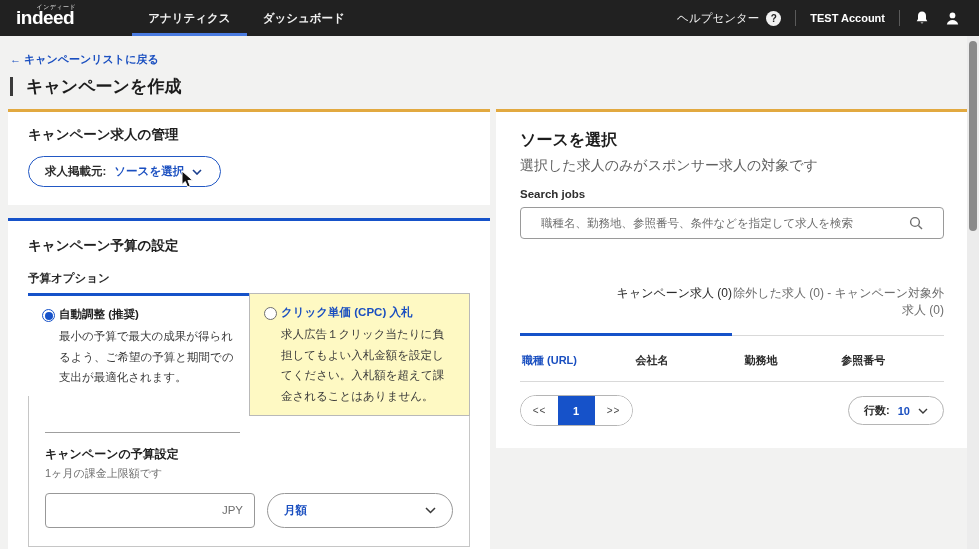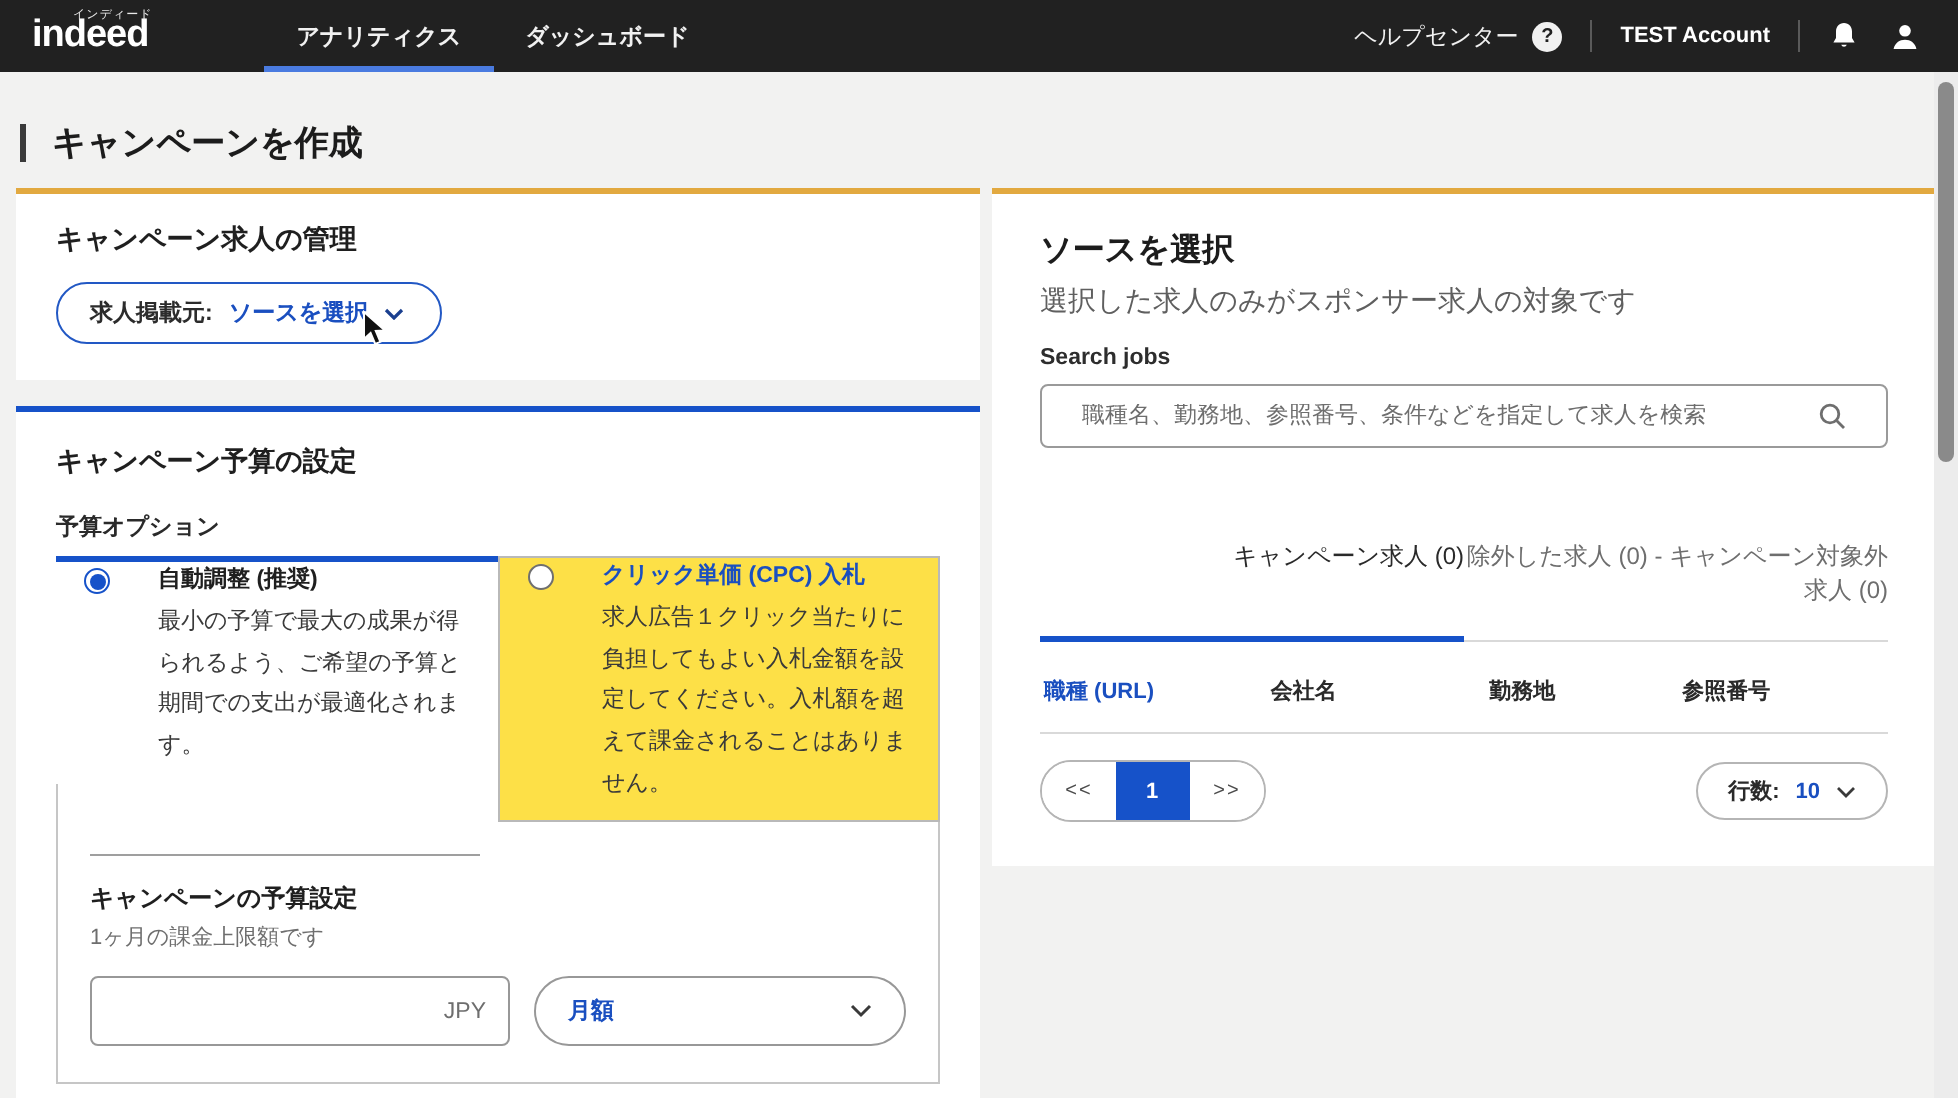--- a/index.html
+++ b/index.html
@@ -52,23 +52,23 @@
   }
   .source-btn .pfx { color:#2c2c2c; font-weight:bold; }
   .source-btn .val { color:#1a4fc0; font-weight:bold; }
   .chev { display:inline-block; }
   .cursor-pointer { position:absolute; left:152px; top:13px; }
   
   .card-budget { padding:16px 20px 30px 20px; }
   .sec-label { font-size:11.5px; font-weight:bold; color:#2a2a2a; margin-top:16px; }
   .opt-box { border:1px solid #c6c6c6; margin-top:7px; background:#fff; }
   .opt-row { display:grid; grid-template-columns:1fr 1fr; align-items:start; }
-  .opt { display:flex; gap:24px; padding:1px 14px 8px 14px; cursor:pointer; }
+  .opt { display:flex; gap:4px; padding:11px 14px 8px 14px; cursor:pointer; }
   .opt.selected { border-top:3px solid #1652c9; margin:-1px 0 0 -1px; background:#fff; }
-  .opt.gray { background:#fde047; border:1px solid #b9b9b9; margin:-1px -1px 0 0; }
+  .opt.gray { background:#fef9c3; border:1px solid #b9b9b9; margin:-1px -1px 0 0; }
   .radio { width:13px; height:13px; border-radius:50%; flex:none; margin-top:2px;
     border:1.5px solid #6f6f6f; background:#fff; position:relative; }
   .radio.checked { border-color:#1652c9; }
   .radio.checked::after { content:""; position:absolute; inset:1.5px; border-radius:50%; background:#1652c9; }
   .opt-body { display:block; }
   .opt-title { display:block; font-size:11.5px; font-weight:bold; color:#1f1f1f; }
   .opt-title.link-blue { color:#1a4fc0; }
   .opt-desc { display:block; font-size:11.5px; color:#3a3a3a; line-height:1.8; margin-top:4px; }
   .opt-divider { border-bottom:1px solid #9f9f9f; width:195px; margin:16px 0 0 16px; }
   .opt-panel { padding:13px 16px 18px 16px; }
@@ -146,20 +146,21 @@
     <span class="nav-icon">
       <svg width="17" height="17" viewBox="0 0 17 17">
           <circle cx="8.5" cy="5.4" r="2.9" fill="#fff"></circle>
           <path d="M2.8 14.5c.6-3 3-4.6 5.7-4.6s5.1 1.6 5.7 4.6z" fill="#fff"></path>
         </svg>
     </span>
   </div>
 </header>
 
 <div class="main">
+  <a class="back-link"><span>←</span> <span>キャンペーンリストに戻る</span></a>
   <h1 class="page-title">キャンペーンを作成</h1>
 
   <div class="columns">
 
     <div class="col-left">
 
       <section class="card card-manage">
         <h2 class="card-h">キャンペーン求人の管理</h2>
         <button class="source-btn">
           <span class="pfx">求人掲載元:</span>

